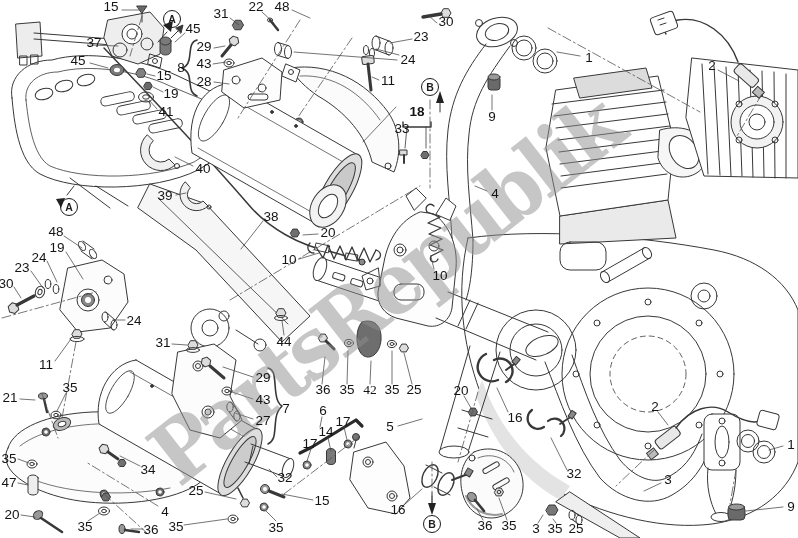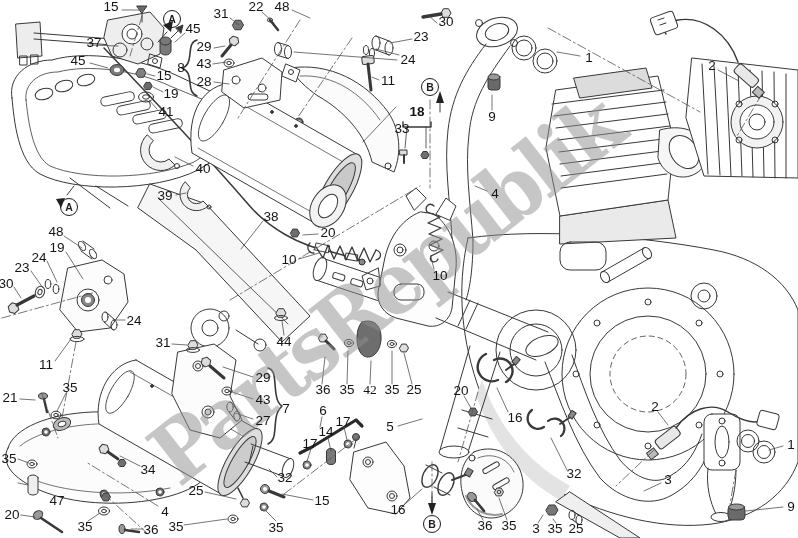--- a/index.html
+++ b/index.html
@@ -559,21 +559,21 @@
       <span class="callout" style="left: 343px; top: 422px;">17</span>
       <span class="callout" style="left: 326px; top: 432px;">14</span>
       <span class="callout" style="left: 310px; top: 444px;">17</span>
       <span class="callout" style="left: 390px; top: 427px;">5</span>
       <span class="callout" style="left: 285px; top: 478px;">32</span>
       <span class="callout" style="left: 322px; top: 501px;">15</span>
       <span class="callout" style="left: 398px; top: 510px;">16</span>
       <span class="callout" style="left: 485px; top: 526px;">36</span>
       <span class="callout" style="left: 509px; top: 526px;">35</span>
       <span class="callout" style="left: 9px; top: 459px;">35</span>
-      <span class="callout" style="left: 9px; top: 501px; margin-left: 48px;">47</span>
+      <span class="callout" style="left: 9px; top: 483px;">47</span>
       <span class="callout" style="left: 12px; top: 515px;">20</span>
       <span class="callout" style="left: 148px; top: 470px;">34</span>
       <span class="callout" style="left: 165px; top: 512px;">4</span>
       <span class="callout" style="left: 196px; top: 491px;">25</span>
       <span class="callout" style="left: 85px; top: 527px;">35</span>
       <span class="callout" style="left: 151px; top: 530px;">36</span>
       <span class="callout" style="left: 176px; top: 527px;">35</span>
       <span class="callout" style="left: 276px; top: 528px;">35</span>
       <span class="callout" style="left: 655px; top: 407px;">2</span>
       <span class="callout" style="left: 574px; top: 474px;">32</span>

